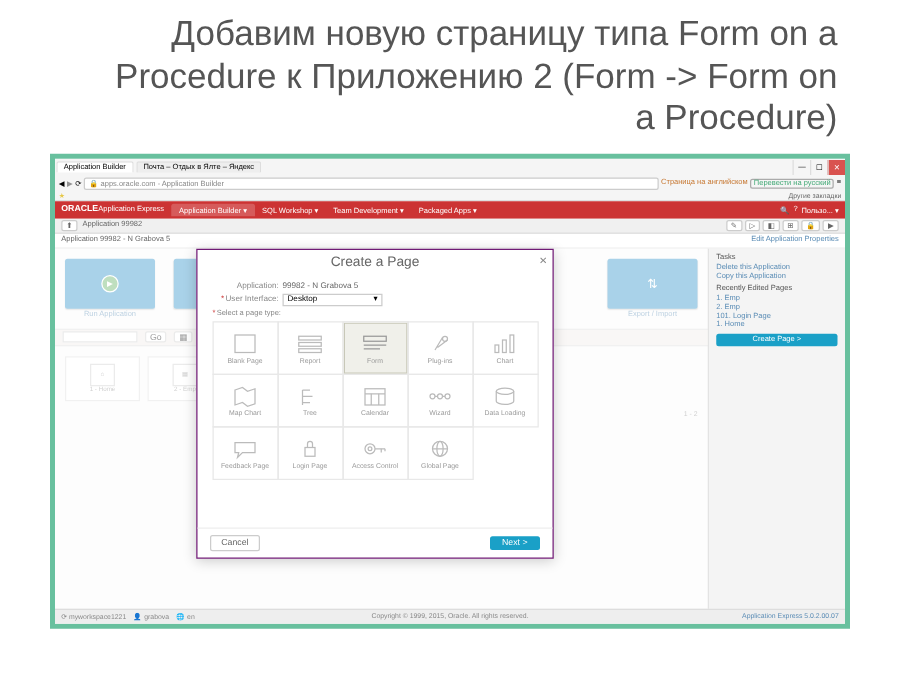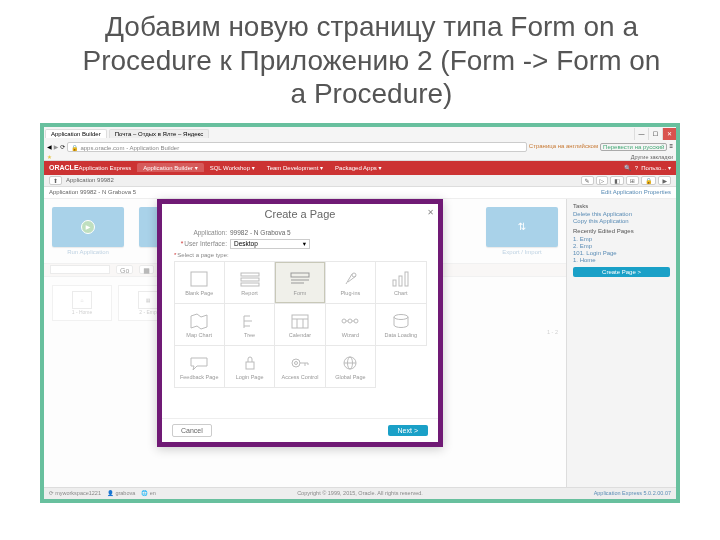--- a/index.html
+++ b/index.html
@@ -1,17 +1,17 @@
 <!DOCTYPE html>
 <html><head>
 <meta charset="utf-8">
 <style>
   * { box-sizing: border-box; margin: 0; padding: 0; }
   body { width: 720px; height: 540px; font-family: Arial, sans-serif; background: #fff; }
-  .slide-title { text-align: center; font-size: 28px; font-weight: 400; color: #555; padding: 10px 50px 8px; line-height: 1.2; margin-left: 23px; }
+  .slide-title { text-align: right; font-size: 28px; font-weight: 400; color: #555; padding: 10px 50px 8px; line-height: 1.2; margin-left: 23px; }
   .app-frame { margin: 4px 40px 0; border: 4px solid #68c09e; height: 380px; position: relative; overflow: hidden; font-size: 7px; }
   .browser-chrome { background: #f5f5f5; height: 34px; border-bottom: 1px solid #ddd; }
   .tab-row { display: flex; height: 14px; font-size: 6px; align-items: center; }
   .btab { background: #fff; padding: 1px 5px; margin: 0 1px; border: 1px solid #ddd; border-bottom: none; border-radius: 2px 2px 0 0; }
   .btab.inactive { background: #eee; }
   .win-btns { margin-left: auto; display: flex; }
   .win-btn { width: 14px; height: 12px; border-left: 1px solid #ddd; display:flex; align-items:center; justify-content:center;}
   .win-btn.close { background: #d9534f; color:#fff; }
   .addr-row { display: flex; height: 12px; align-items: center; padding: 0 3px; font-size: 6px; gap:2px;}
   .addr-bar { flex:1; background:#fff; border:1px solid #ccc; border-radius:2px; padding:0 3px; color:#888; height:10px; line-height:10px; }
@@ -38,21 +38,21 @@
   .big-card-lbl { text-align:center; color:#5a8cb5; font-size:6px; margin-top:2px; }
   .card-ctrls { height:14px; background:#f0ece8; border-top:1px solid #ddd; border-bottom:1px solid #ddd; display:flex; align-items:center; padding:0 6px; gap:6px;}
   .page-grid { display:flex; gap:6px; padding:8px; }
   .page-thumb { width:60px; height:36px; border:1px solid #ddd; background:#fff; display:flex; align-items:center; justify-content:center; flex-direction:column; font-size:5px; color:#888;}
   .page-thumb-icon { width:20px; height:18px; border:1px solid #ccc; display:flex; align-items:center; justify-content:center;}
   .sidebar { width:110px; background:#f4f4f4; border-left:1px solid #ddd; padding:4px 6px; font-size:6px; color:#666;}
   .sidebar h4 { font-size:6px; color:#555; margin-bottom:2px; font-weight:400;}
   .sidebar .lnk { color:#5a8cb5; margin:1px 0; cursor:pointer;}
   .sidebar .create-btn { background:#1aa0c7; color:#fff; text-align:center; padding:2px; border-radius:2px; margin-top:4px;}
   .overlay { position:absolute; inset:0; background:rgba(255,255,255,0.6);}
-  .modal { position:absolute; left:113px; top:0px; width:286px; height:248px; background:#fff; border:5px solid #701a75; box-shadow:0 2px 10px rgba(0,0,0,0.2);}
+  .modal { position:absolute; left:113px; top:0px; width:286px; height:248px; background:#fff; border:1px solid #701a75; box-shadow:0 2px 10px rgba(0,0,0,0.2);}
   .modal-hdr { text-align:center; padding:4px; font-size:11px; color:#666; position:relative;}
   .modal-close { position:absolute; right:4px; top:4px; font-size:8px; color:#888; cursor:pointer;}
   .modal-body { padding:2px 12px; font-size:6.5px;}
   .frow { display:flex; align-items:center; margin:3px 0;}
   .flabel { width:56px; text-align:right; padding-right:3px; color:#888;}
   .fval { color:#666;}
   .fselect { border:1px solid #ccc; padding:0 3px; width:80px; height:10px; line-height:10px; background:#fff; display:flex; justify-content:space-between; align-items:center;}
   .req { color:#c33; margin-right:1px;}
   .type-grid { display:grid; grid-template-columns: repeat(5, 1fr); gap:0; margin-top:4px;}
   .type-cell { border:1px solid #e8e8e8; margin:-0.5px; height:43px; display:flex; flex-direction:column; align-items:center; justify-content:center; font-size:5.5px; color:#999; cursor:pointer;}

